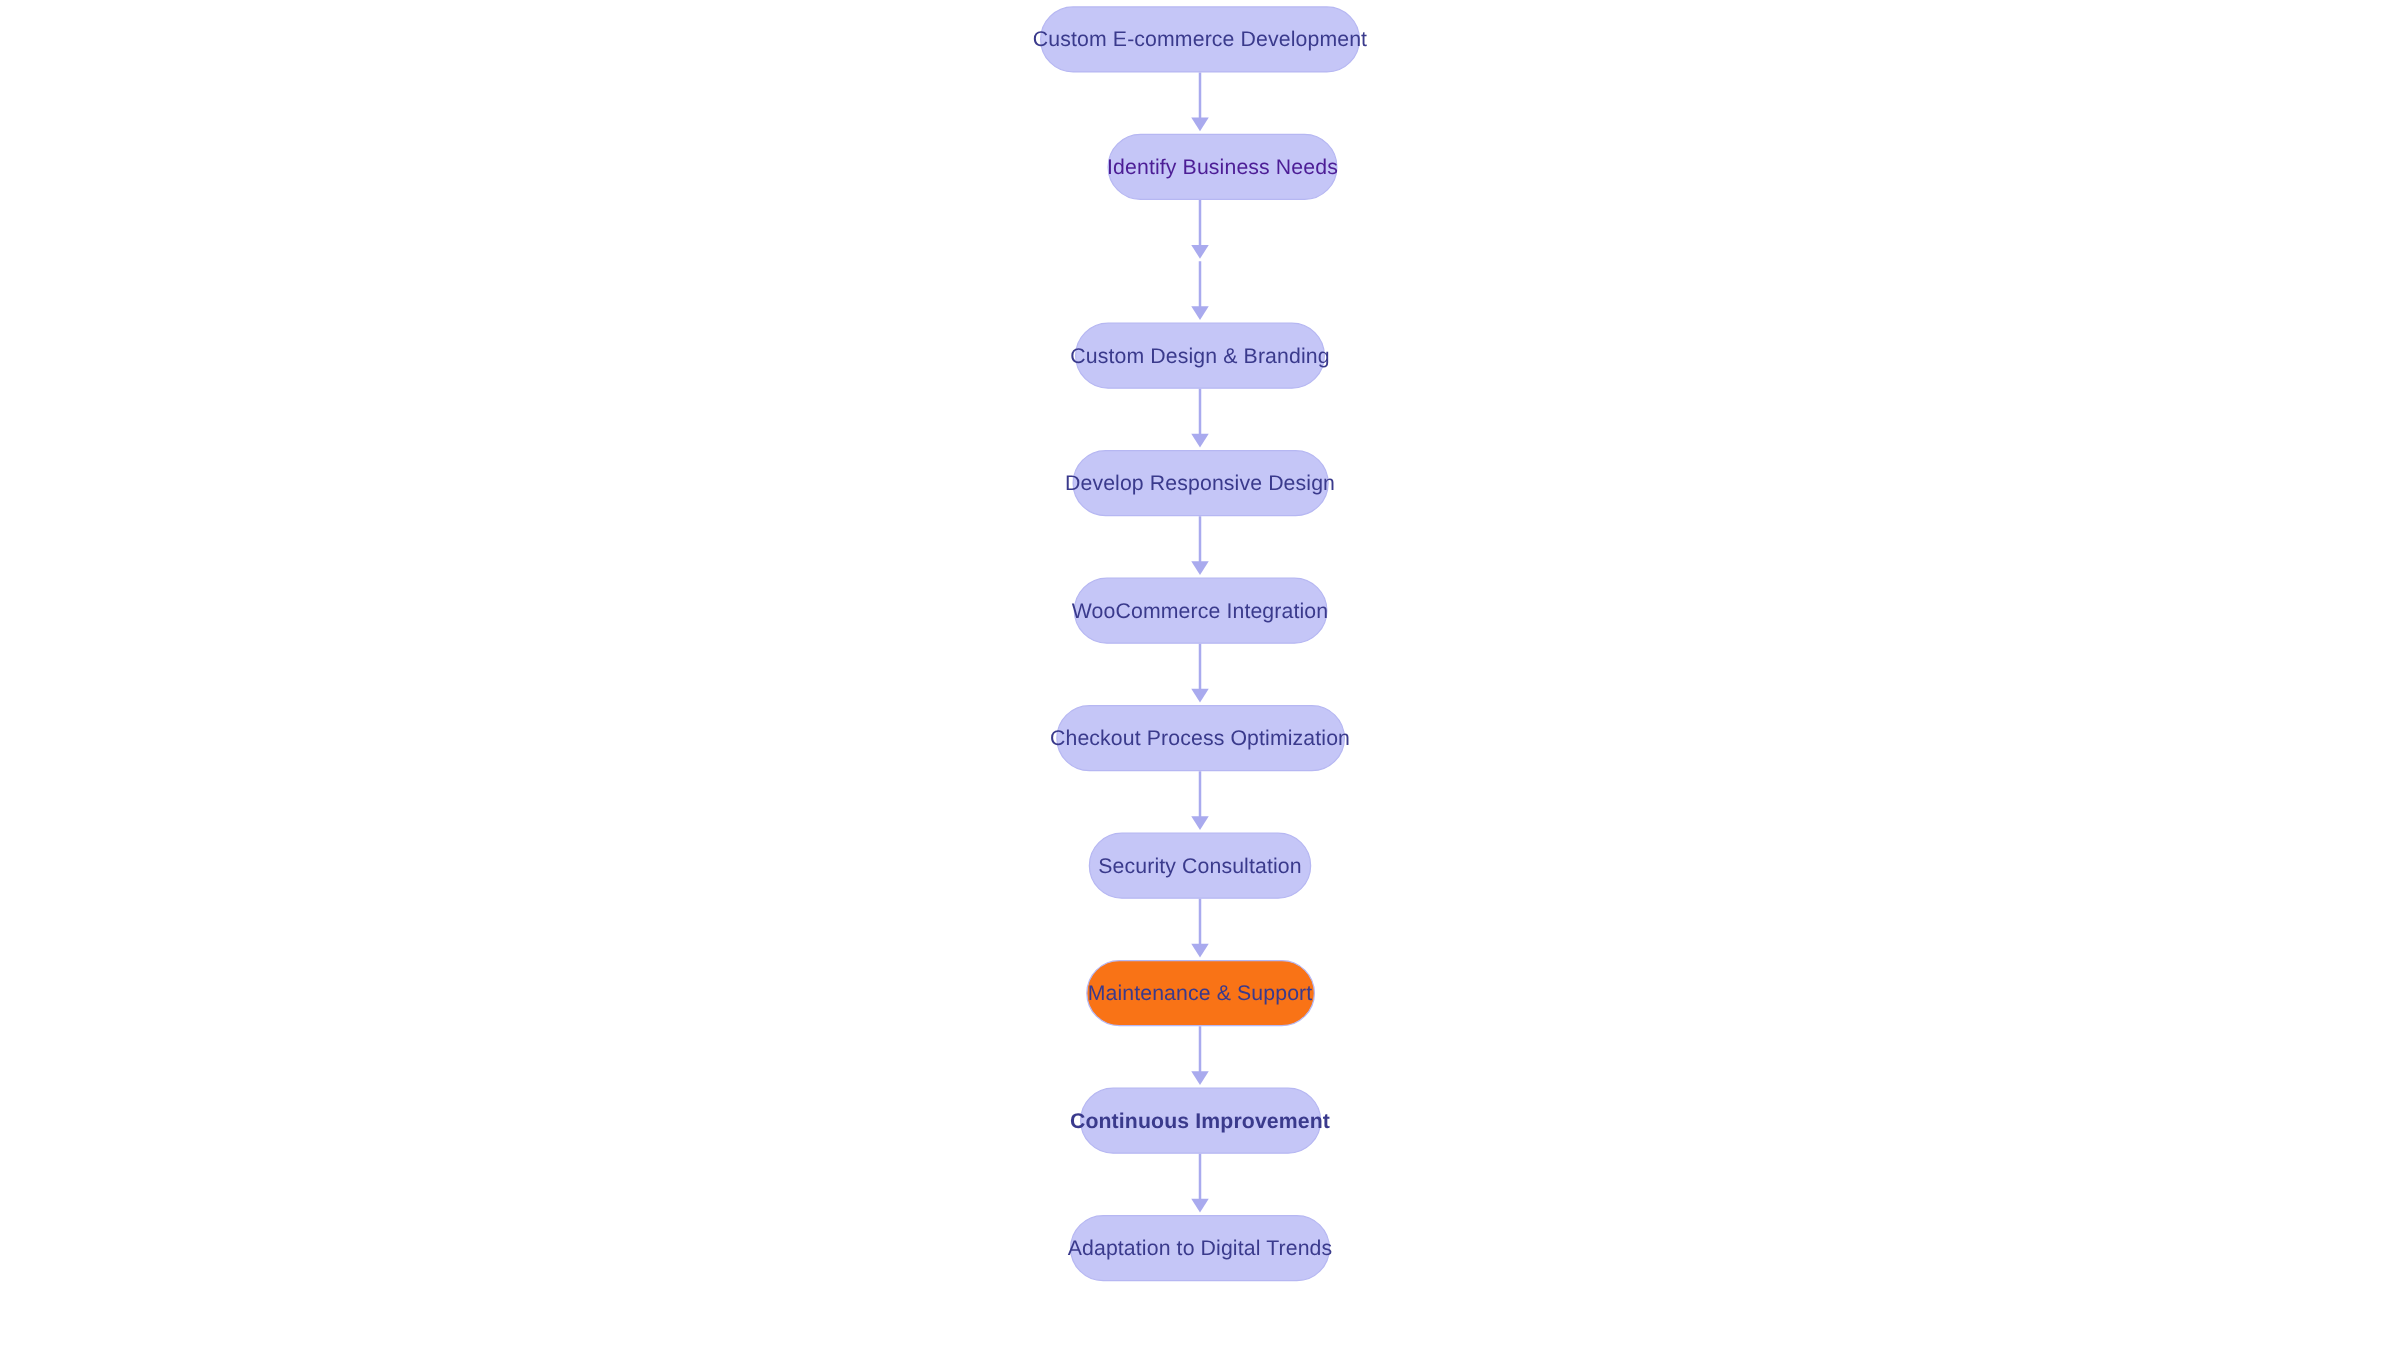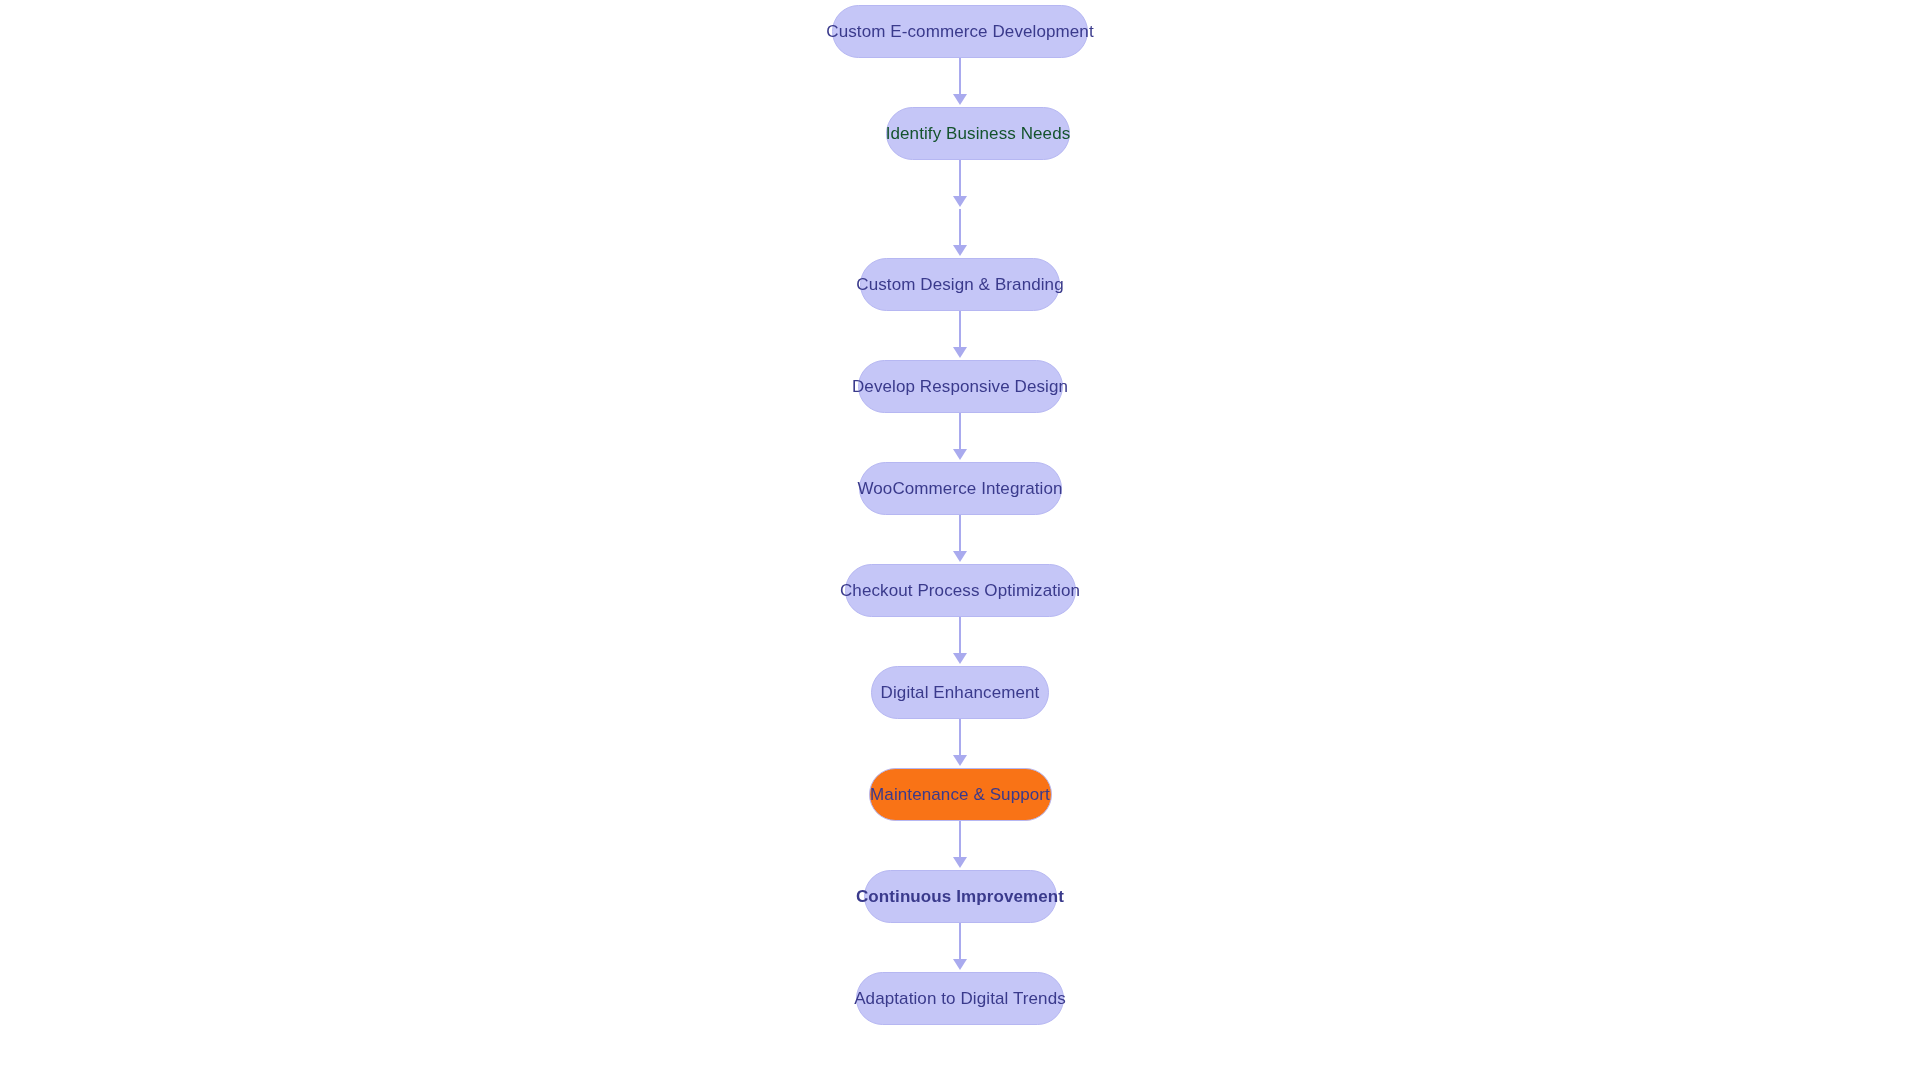--- a/index.html
+++ b/index.html
@@ -77,21 +77,21 @@
 </head>
 <body>
 
 <div id="flow-root">
   <div class="flow-column" id="flow-column" style="padding-top: 5px;">
       <div class="node" style="width: 256px; background: rgb(197, 198, 247); border-color: rgb(182, 183, 242); color: rgb(58, 58, 140);">Custom E-commerce Development</div>
       <div class="connector">
         <div class="stem"></div>
         <div class="head"></div>
       </div>
-      <div class="node" style="width: 184px; background: rgb(197, 198, 247); border-color: rgb(182, 183, 242); color: #14532d; margin-left: 36px;">Identify Business Needs</div>
+      <div class="node" style="width: 184px; background: rgb(197, 198, 247); border-color: rgb(182, 183, 242); color: #4c1d95; margin-left: 36px;">Identify Business Needs</div>
       <div class="connector">
         <div class="stem"></div>
         <div class="head"></div>
       </div>
       <div class="connector">
         <div class="stem"></div>
         <div class="head"></div>
       </div>
       <div class="node" style="width: 200px; background: rgb(197, 198, 247); border-color: rgb(182, 183, 242); color: rgb(58, 58, 140);">Custom Design &amp; Branding</div>
       <div class="connector">
@@ -106,21 +106,21 @@
       <div class="node" style="width: 203px; background: rgb(197, 198, 247); border-color: rgb(182, 183, 242); color: rgb(58, 58, 140);">WooCommerce Integration</div>
       <div class="connector">
         <div class="stem"></div>
         <div class="head"></div>
       </div>
       <div class="node" style="width: 231px; background: rgb(197, 198, 247); border-color: rgb(182, 183, 242); color: rgb(58, 58, 140);">Checkout Process Optimization</div>
       <div class="connector">
         <div class="stem"></div>
         <div class="head"></div>
       </div>
-      <div class="node" style="width: 178px; background: rgb(197, 198, 247); border-color: rgb(182, 183, 242); color: rgb(58, 58, 140);">Digital Enhancement</div>
+      <div class="node" style="width: 178px; background: rgb(197, 198, 247); border-color: rgb(182, 183, 242); color: rgb(58, 58, 140);">Security Consultation</div>
       <div class="connector">
         <div class="stem"></div>
         <div class="head"></div>
       </div>
       <div class="node" style="width: 183px; background: #f97316; border-color: rgb(182, 183, 242); color: rgb(58, 58, 140);">Maintenance &amp; Support</div>
       <div class="connector">
         <div class="stem"></div>
         <div class="head"></div>
       </div>
       <div class="node" style="width: 193px; background: rgb(197, 198, 247); border-color: rgb(182, 183, 242); color: rgb(58, 58, 140); font-weight: bold;">Continuous Improvement</div>

